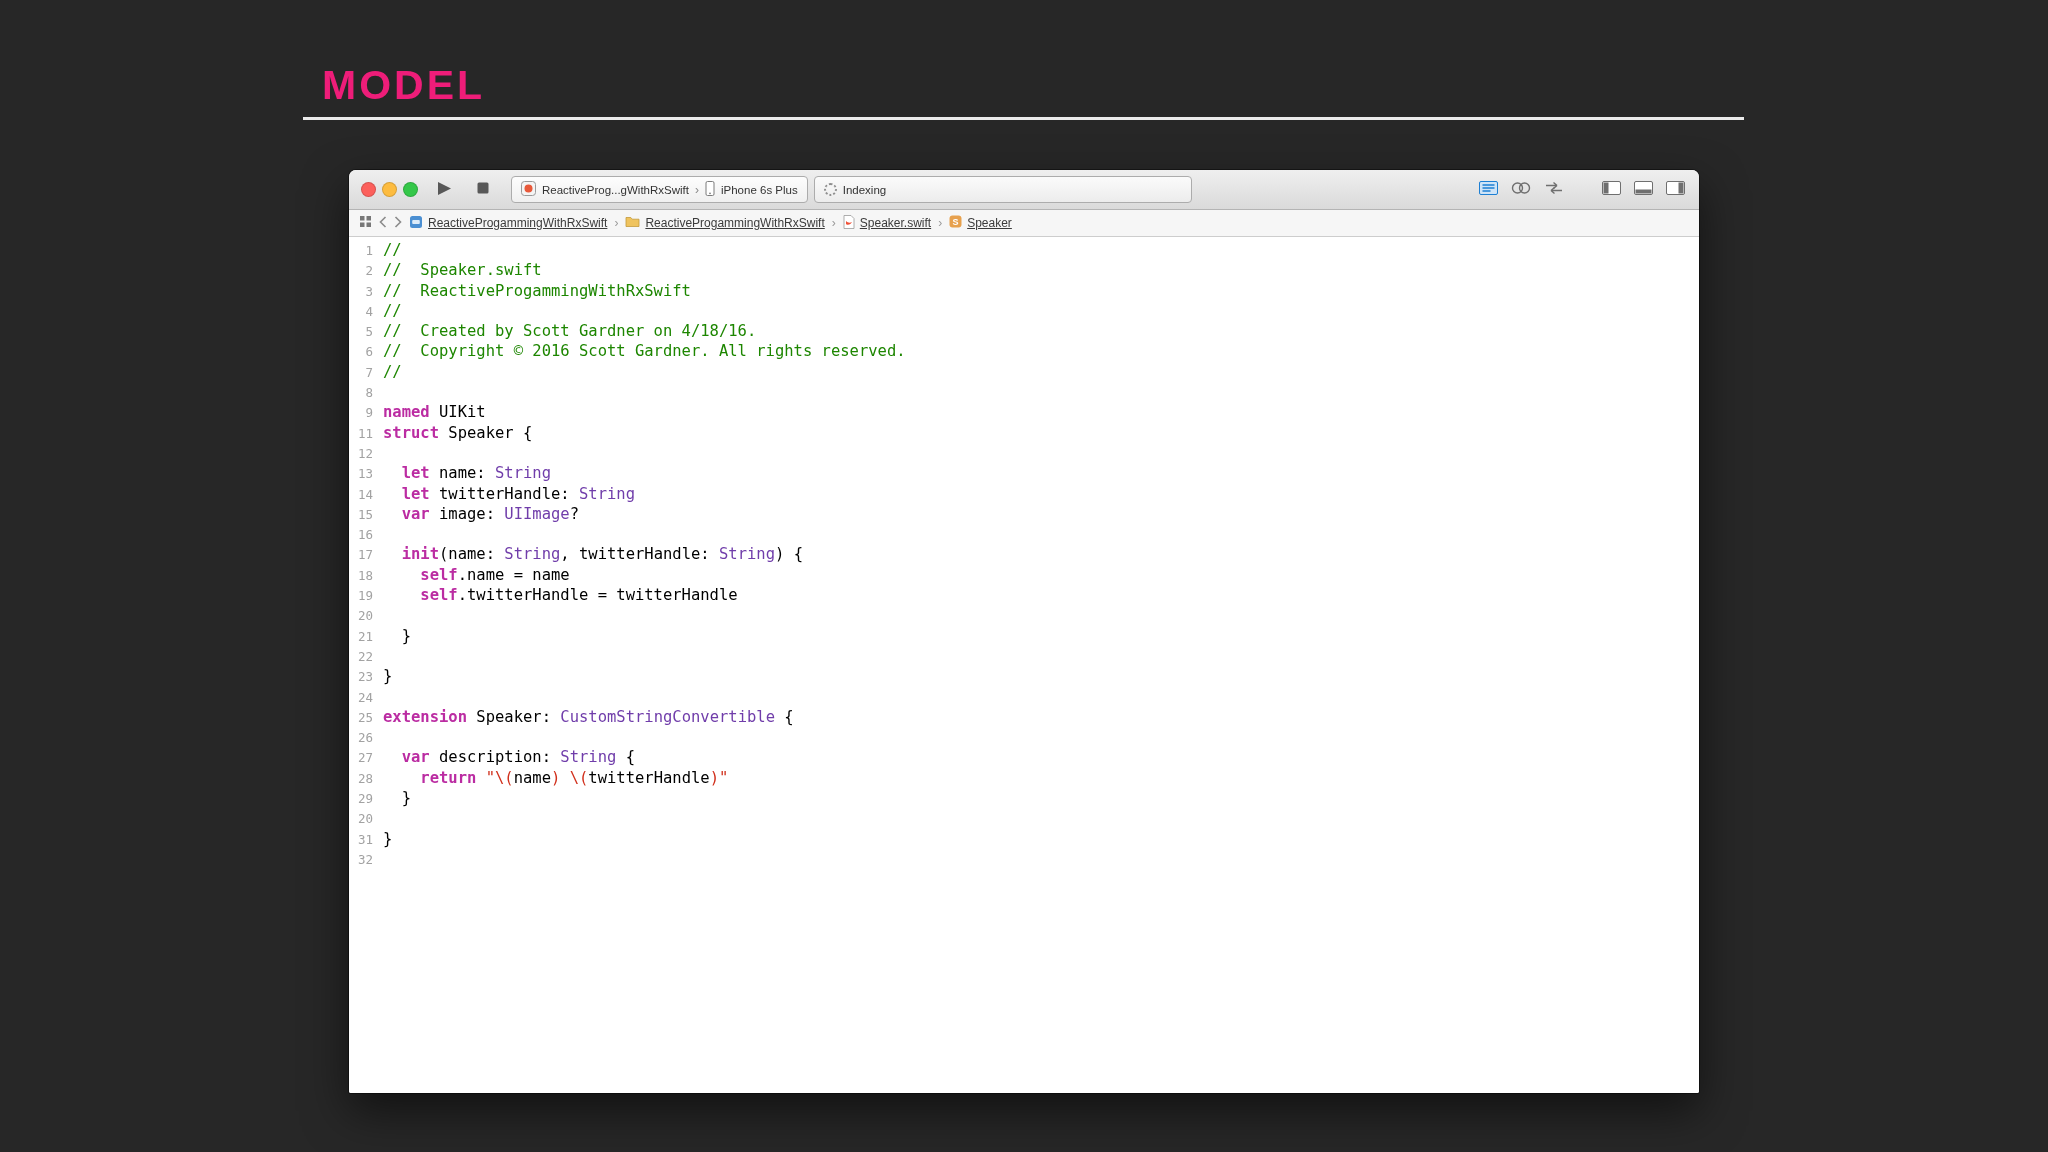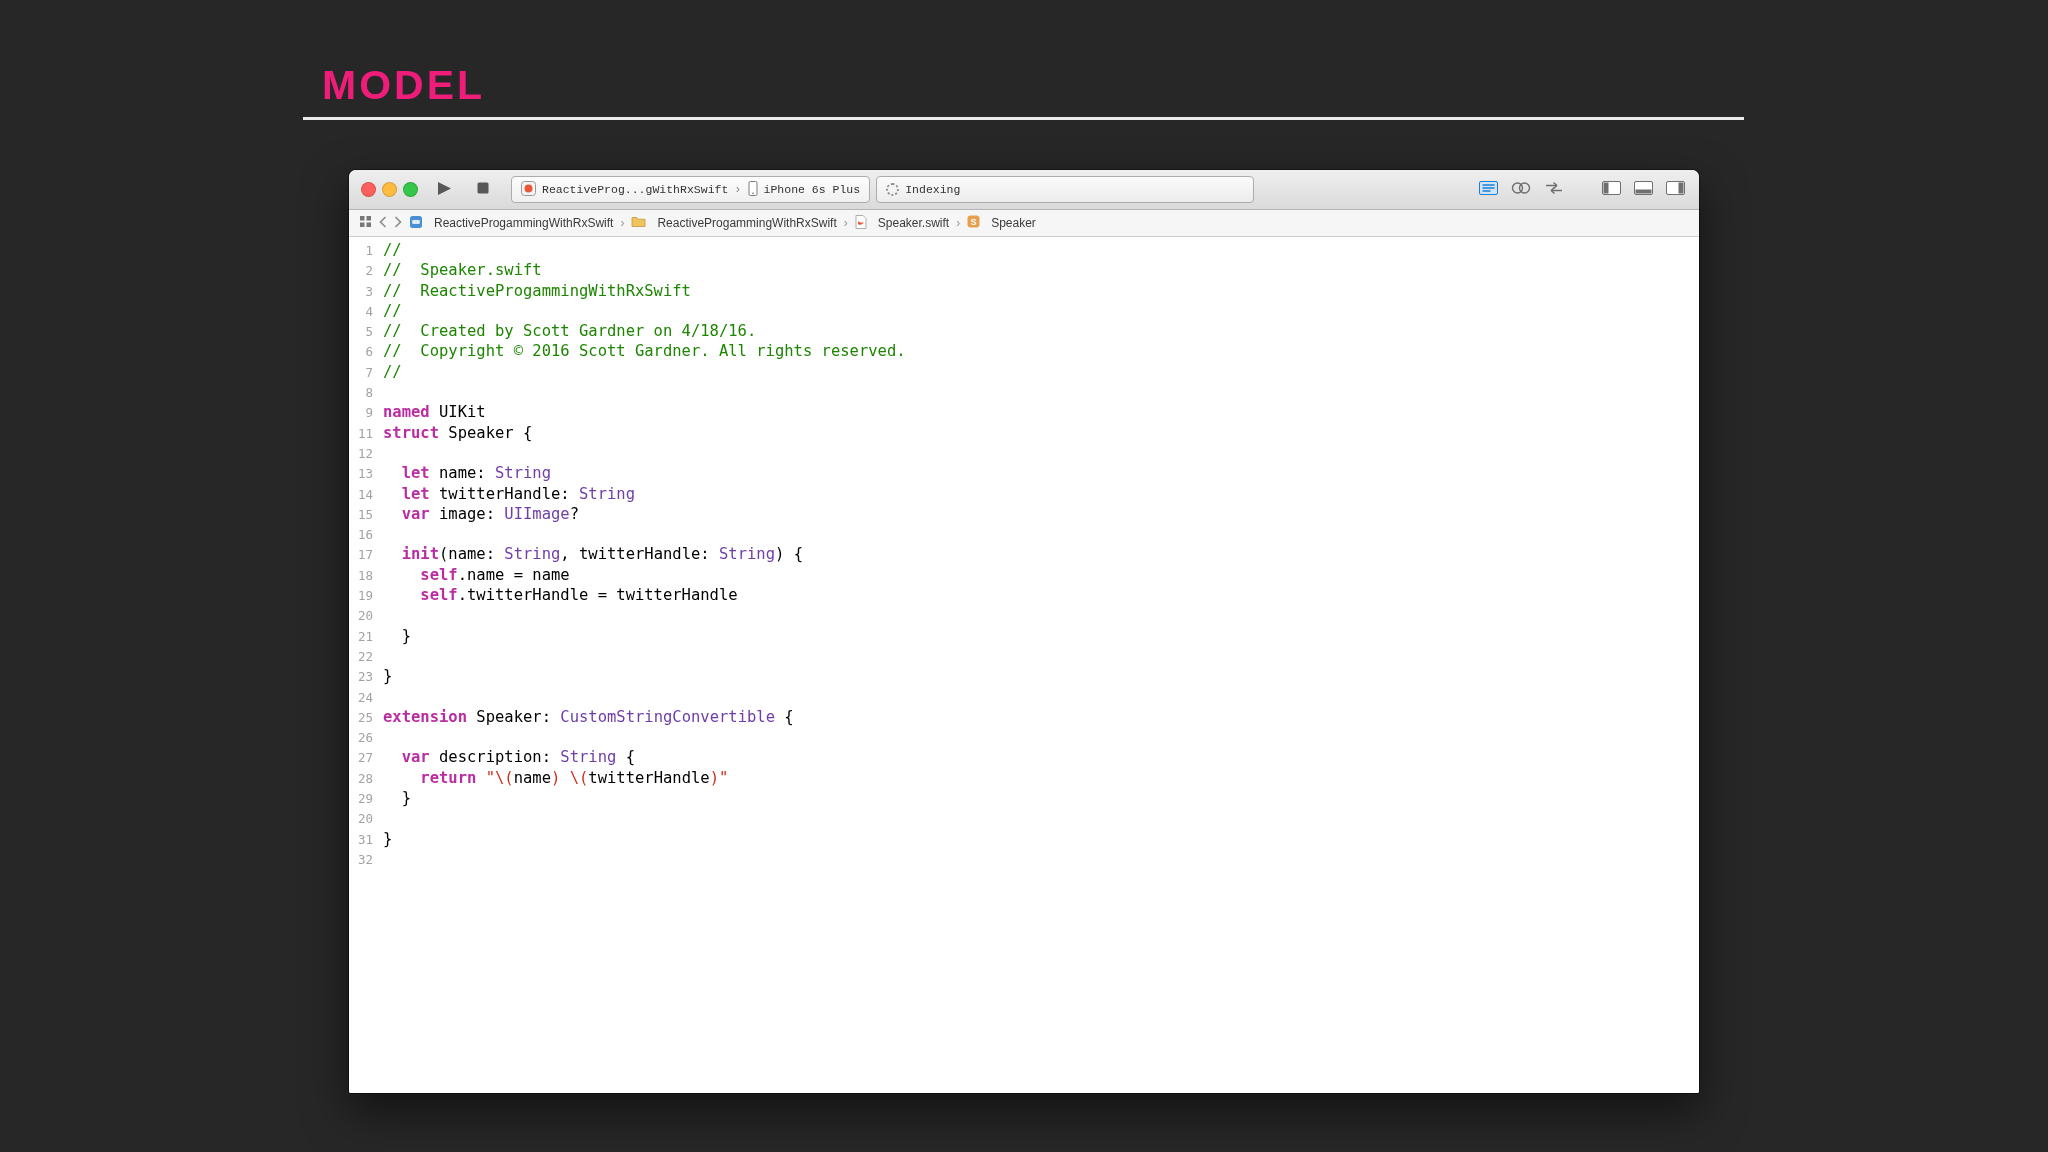--- a/index.html
+++ b/index.html
@@ -39,39 +39,39 @@
   .tl.red { background:#fc605c; } .tl.yellow { background:#fdbc40; } .tl.green { background:#34c749; }
 
   .tb-btn { background:none; border:none; cursor:default; display:flex; align-items:center; justify-content:center; }
   .run-button { margin-left:18px; }
   .stop-button { margin-left:24px; }
 
   .capsule {
     height:27px; display:flex; align-items:center;
     border:1px solid #acacac; border-radius:4px;
     background:linear-gradient(#fdfdfd,#f0f0f0);
-    padding:0 9px; gap:6px; white-space:nowrap;font-family:Liberation Mono, monospace;
+    padding:0 9px; gap:6px; white-space:nowrap;
   }
   .scheme-selector { margin-left:22px; }
   .activity-viewer { margin-left:6px; width:378px; background:linear-gradient(#fbfbfb,#ececec); }
   .sep-chip { color:#8a8a8a; font-size:12px; }
   .spinner { width:13px; height:13px; border:2px dotted #8e8e8e; border-radius:50%; display:inline-block; }
 
   .toolbar-right { margin-left:auto; display:flex; align-items:center; gap:13px; margin-right:14px; }
   .toolbar-right .group-gap { width:12px; }
 
   
   .jumpbar {
     height:27px; flex:0 0 27px;
     background:#f6f6f6; border-bottom:1px solid #cdcdcd;
     display:flex; align-items:center; gap:7px;
     padding-left:10px; font-size:12px; color:#3b3b3b; white-space:nowrap;
   }
   .jb-btn { background:none; border:none; display:flex; align-items:center; }
-  .crumb { display:flex; align-items:center; gap:11px; }
+  .crumb { display:flex; align-items:center; gap:5px;text-decoration:underline; }
   .sep { color:#9a9a9a; font-size:12px; }
 
   
   .editor { flex:1; background:#ffffff; overflow:hidden; padding-top:3px; }
   .code-line {
     display:flex; height:20.3px; line-height:20.3px;
     font-family:"DejaVu Sans Mono", monospace; font-size:15.5px;
   }
   .line-number {
     flex:0 0 34px; width:34px; padding-right:10px; text-align:right;

